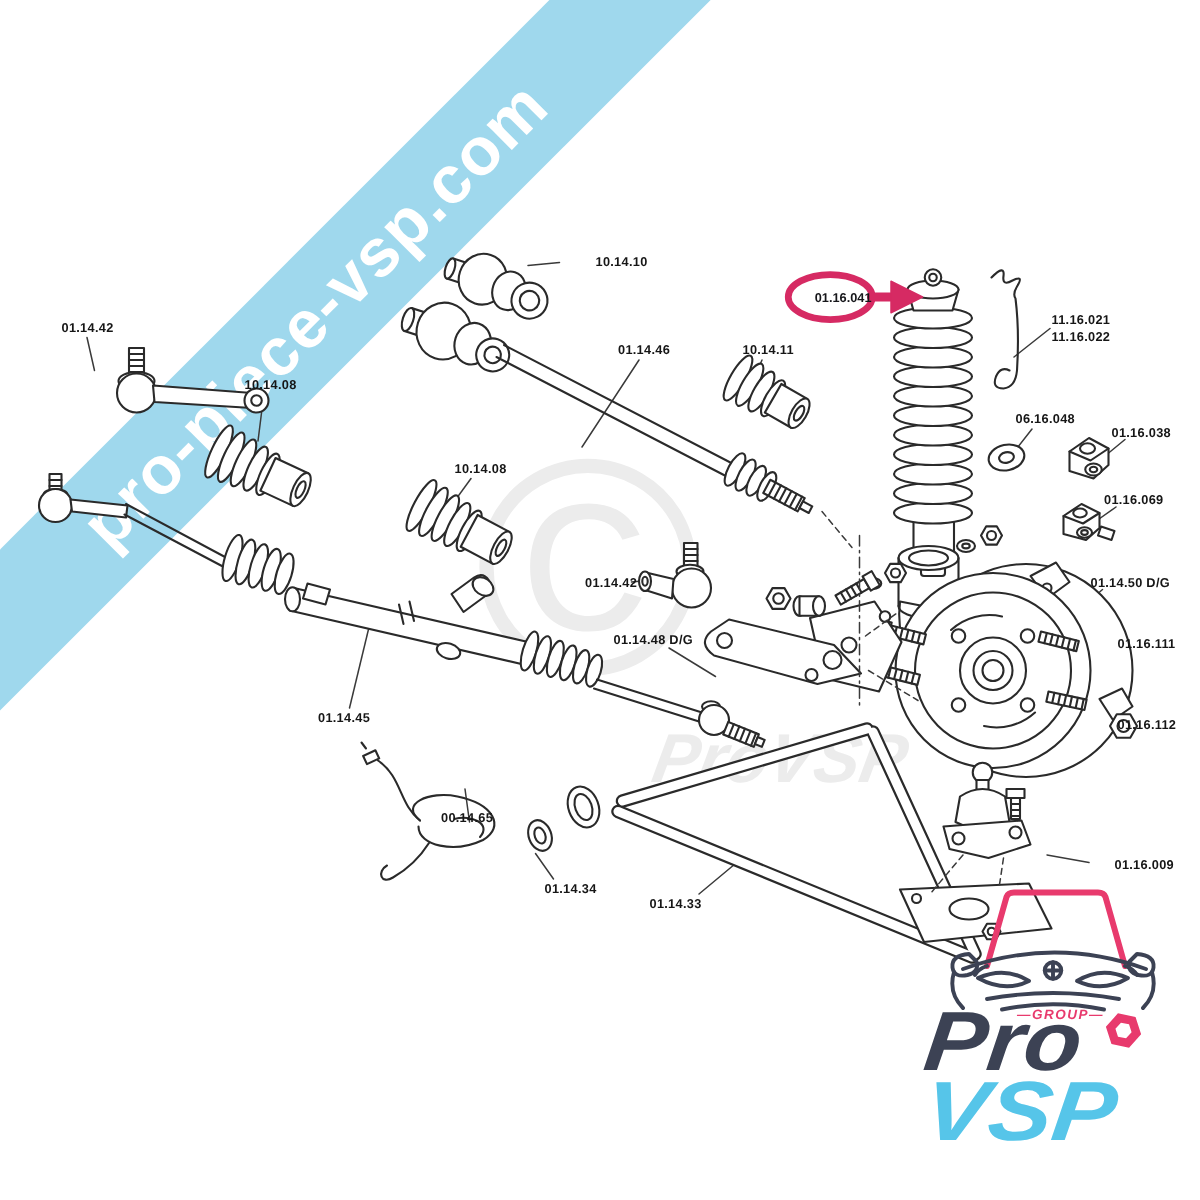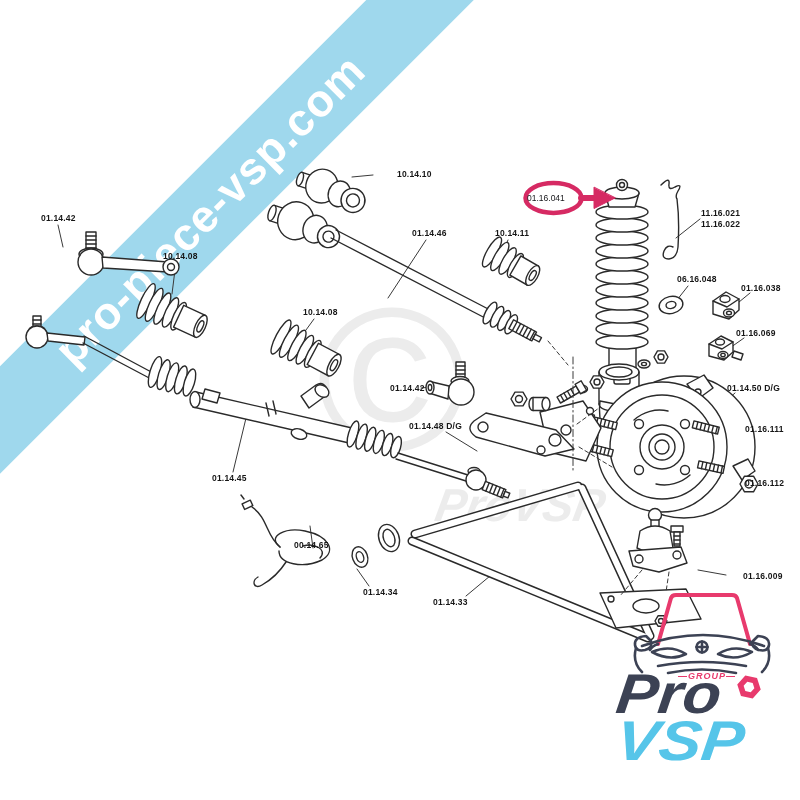--- a/index.html
+++ b/index.html
@@ -16,22 +16,22 @@
              font-size:205px;color:#ececec;line-height:1;}
   #wm-copyright{left:165px;top:484px;font-size:33px;font-weight:400;letter-spacing:3px;color:#e0e0e0;}
   #wm-ghost{left:436px;top:478px;font-size:46px;font-weight:700;font-style:italic;color:#ececec;transform:skewX(-10deg);}
   
   #diagram{position:absolute;left:0;top:0;z-index:3;}
   .accent-stroke{stroke:var(--accent,#d62a63);}
   .accent-fill{fill:var(--accent,#d62a63);}
   
   #labels{position:absolute;left:0;top:0;width:800px;height:800px;z-index:4;pointer-events:none;}
   .plabel{position:absolute;font-size:8.5px;font-weight:700;color:#161616;white-space:nowrap;letter-spacing:.2px;}
-  #highlight-label{position:absolute;left:527px;top:193px;width:54px;text-align:left;
-                   font-size:8.5px;font-weight:400;color:#16161a;z-index:5;}
+  #highlight-label{position:absolute;left:527px;top:193px;width:54px;text-align:right;
+                   font-size:8.5px;font-weight:700;color:#16161a;z-index:5;}
   
   #logo{position:absolute;left:612px;top:582px;width:186px;height:200px;z-index:6;}
   #logo-car{position:absolute;left:16px;top:4px;}
   #logo-group{position:absolute;left:66px;top:89px;width:58px;text-align:center;
               font-size:9px;font-weight:700;font-style:italic;letter-spacing:1px;color:var(--pink,#e83a6d);}
   #logo-top{position:absolute;left:8px;top:84px;font-size:56px;font-weight:700;font-style:italic;
             color:var(--navy,#3c4254);transform:scaleX(1.12) skewX(-6deg);transform-origin:left top;line-height:1;}
   #logo-bottom{position:absolute;left:8px;top:131px;font-size:56px;font-weight:700;font-style:italic;
             color:var(--blue,#56c5e9);transform:scaleX(1.14) skewX(-6deg);transform-origin:left top;line-height:1;}
   #logo-nut{position:absolute;left:124px;top:92px;transform:rotate(12deg);}

